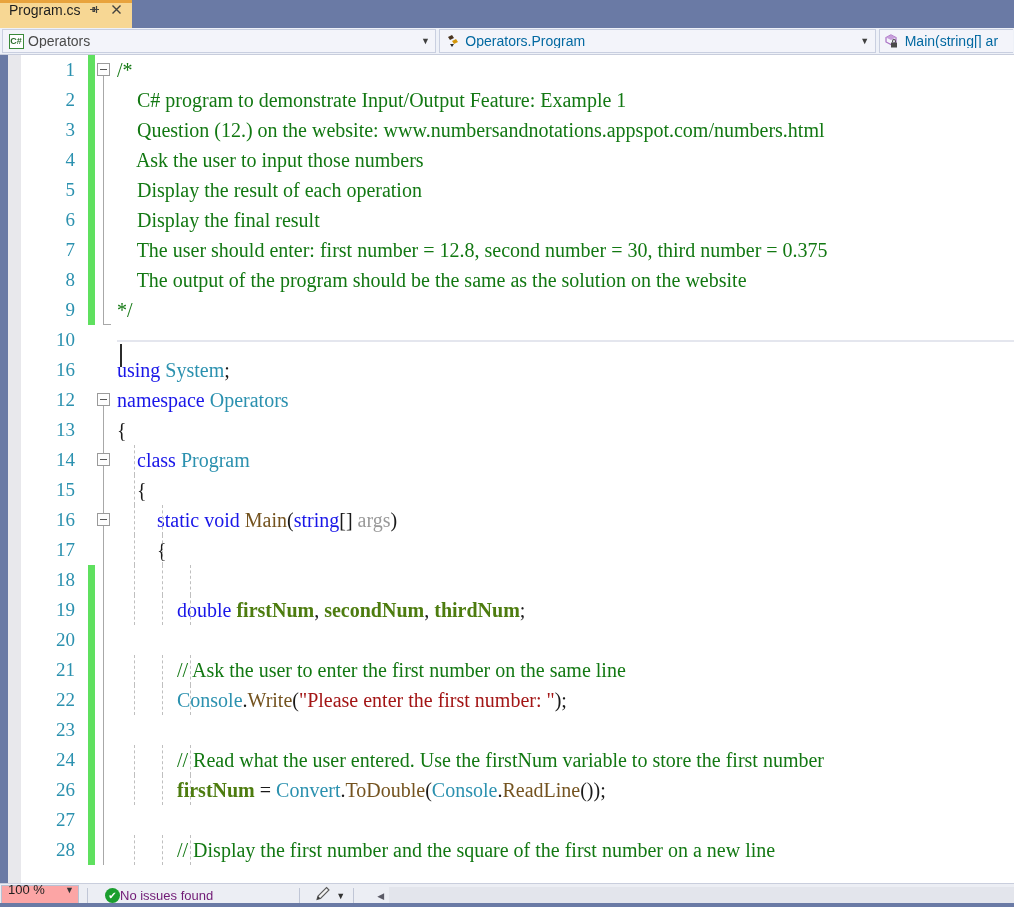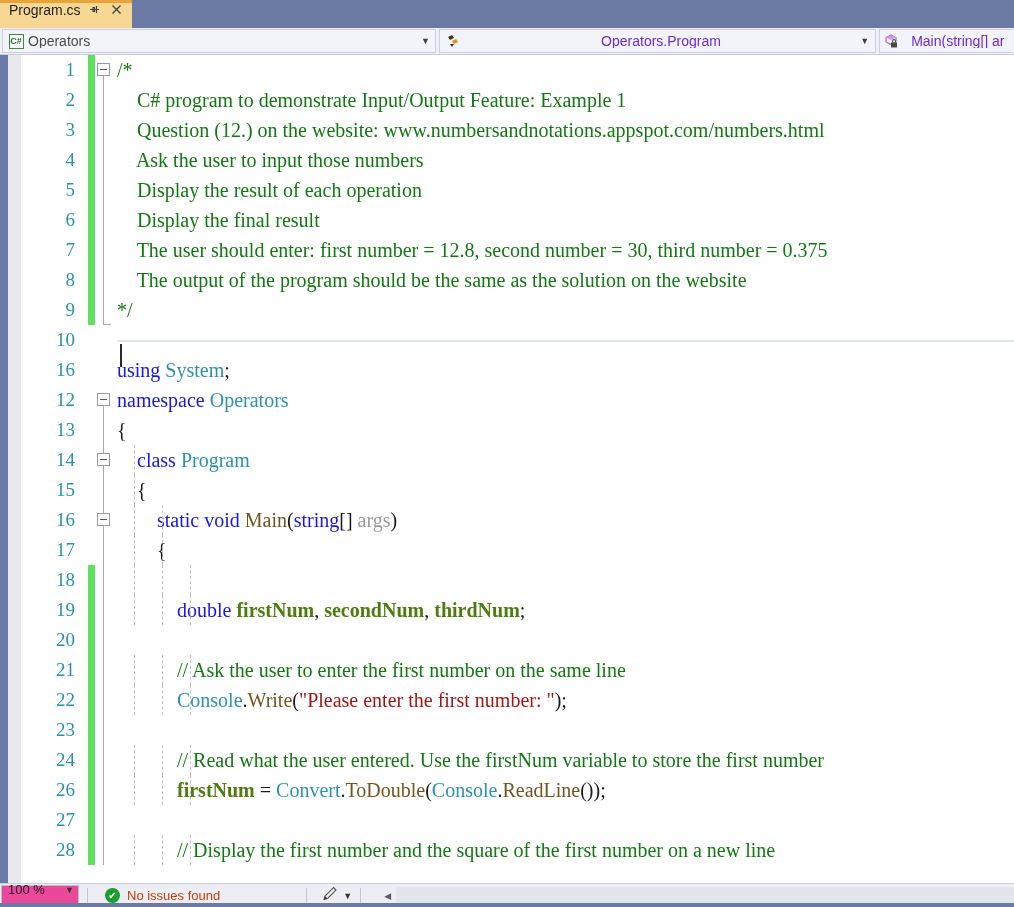--- a/index.html
+++ b/index.html
@@ -83,21 +83,21 @@
     margin-right: 3px;
   }
   .nav-text {
     font-size: 14px;
     color: #4a4a4a;
     white-space: nowrap;
     overflow: hidden;
     flex: 1 1 auto;
     line-height: 1;
   }
-  .nav-text.dim { color: #6d28d9; text-align: center; }
+  .nav-text.dim { color: #0369a1; }
   .nav-arrow {
     width: 16px; flex: 0 0 16px;
     text-align: center;
     font-size: 9px;
     color: #404040;
     cursor: pointer;
   }
 
   
   .cs-badge {
@@ -252,21 +252,21 @@
     background: #eceef4;
     border-top: 1px solid #c9cedd;
     display: flex;
     align-items: center;
     position: relative;
   }
   .zoombox {
     width: 78px;
     height: 22px;
     border: 1px solid #b9c0d2;
-    background: #ec4899;
+    background: #fca5a5;
     display: flex;
     align-items: center;
     justify-content: space-between;
     padding: 0 4px 12px 6px;
     margin-left: 1px;
     font-size: 13px;
     color: #1e1e1e;
   }
   .zoombox .cv { font-size: 9px; color: #333; }
   .status-sep {
@@ -276,22 +276,21 @@
   }
   .ok-icon {
     width: 15px; height: 15px; border-radius: 50%;
     background: #1a9e2e;
     display: flex; align-items: center; justify-content: center;
     color: #fff; font-size: 10px; line-height: 1;
     margin-left: 9px;
   }
   .status-text {
     font-size: 13px;
-    color: #c2410c;
-    margin-left: 7px;
+    color: #701a75;
     white-space: nowrap;
   }
   .pen-group {
     display: flex; align-items: center; gap: 5px;
     margin-left: 6px;
   }
   .pen-caret { font-size: 9px; color: #333; }
   .hscroll {
     flex: 1 1 auto;
     height: 18px;

